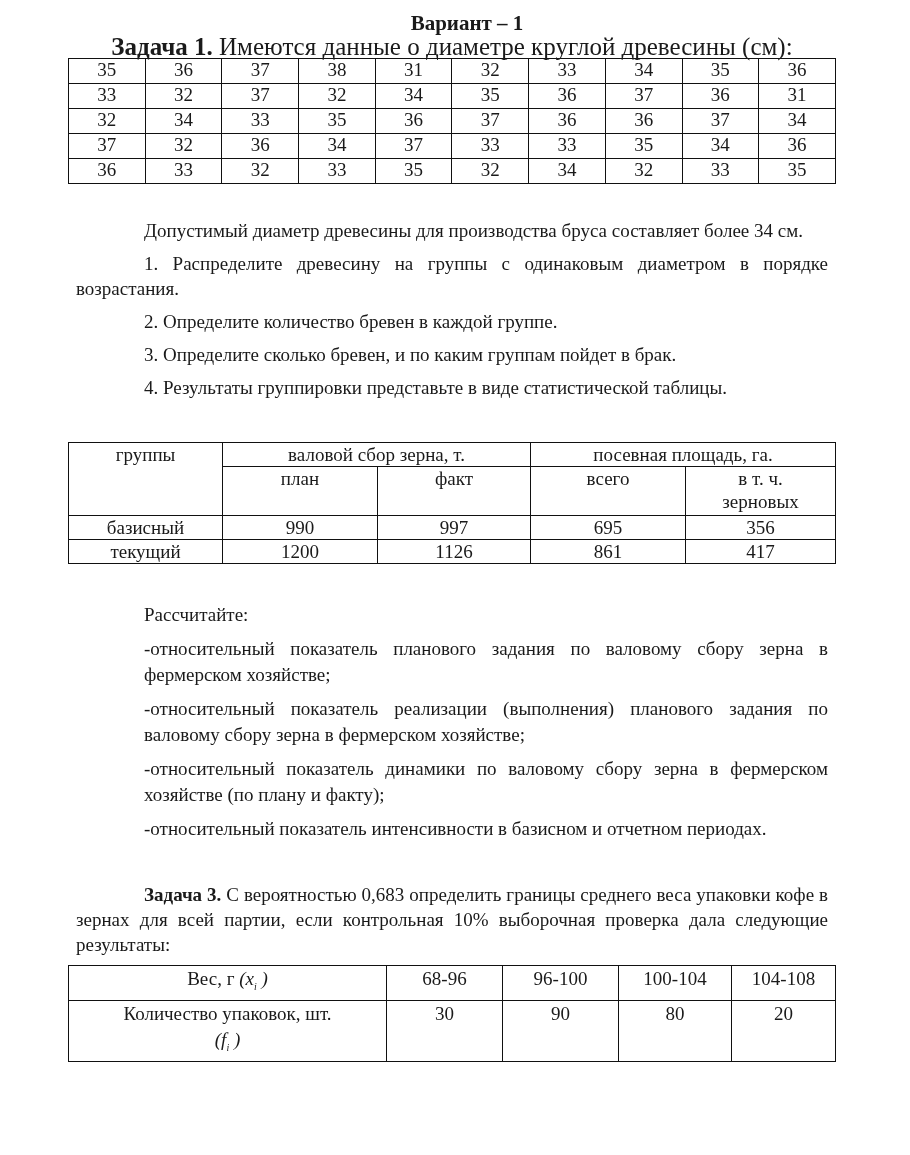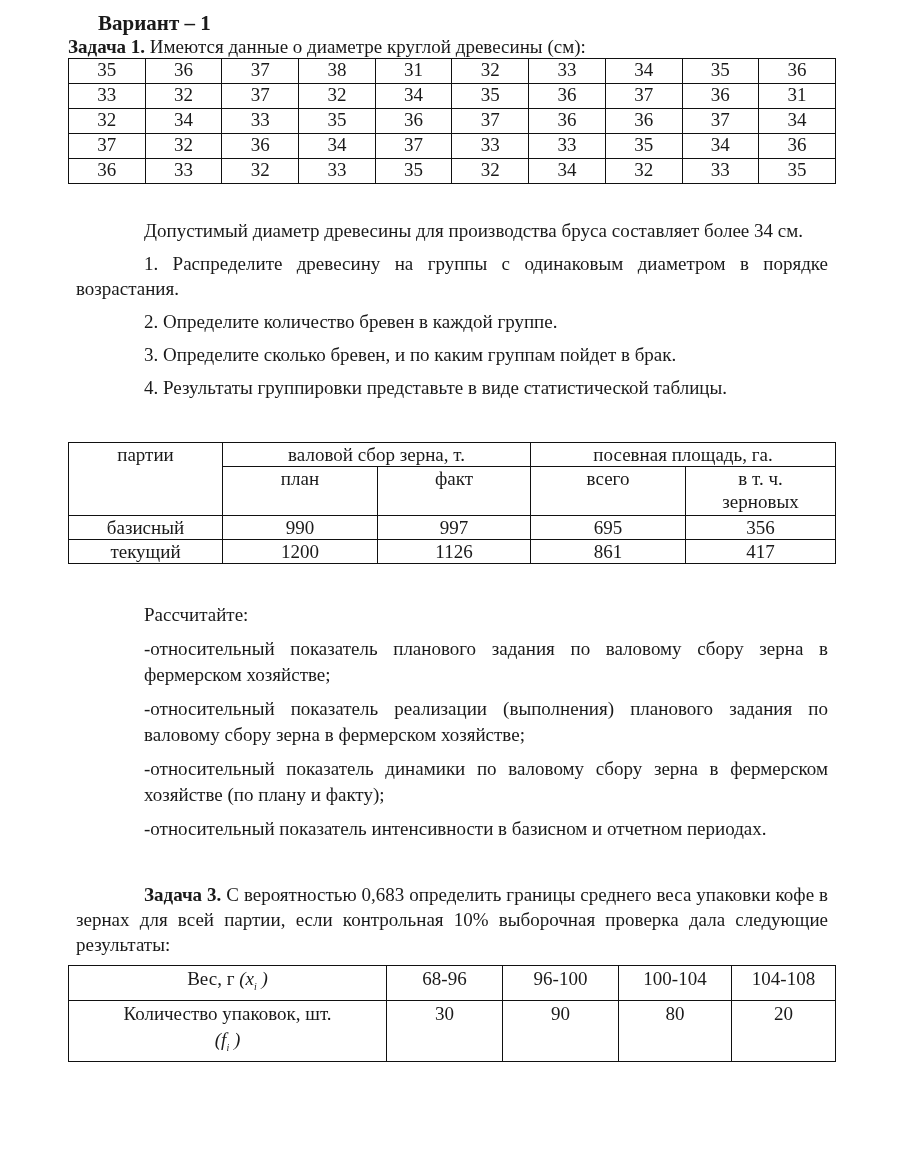--- a/index.html
+++ b/index.html
@@ -1,20 +1,20 @@
 <!DOCTYPE html>
 <html><head>
 <meta charset="utf-8">
 <style>
   html, body { margin:0; padding:0; background:#ffffff; }
   body { width:910px; height:1155px; position:relative; overflow:hidden;
          font-family:"Liberation Serif", "DejaVu Serif", serif; color:#1a1a1a; font-size:19px; }
   .page { position:absolute; left:68px; top:0; width:768px; }
-  .title { font-weight:bold; font-size:21px; margin-top:10px; line-height:26px; padding-left:30px; }
-  .task-head { line-height:22px; font-size:19px; }
+  .title { text-align:center; font-weight:bold; font-size:21px; margin-top:10px; line-height:26px; padding-left:30px; }
+  .task-head { text-align:center; line-height:22px; font-size:25px; }
   .task-head b { font-weight:bold; }
   table { border-collapse:collapse; width:100%; }
   td { border:1.5px solid #111; text-align:center; padding:0; line-height:22px; font-size:19px; vertical-align:top; }
   #t1 td { height:24px; }
   p { margin:8px; line-height:25px; text-align:justify; }
   .ind { text-indent:68px; }
   .calc { padding-left:68px; }
   .calc p { line-height:26px; }
   #t2 td { line-height:23px; }
   #t3 td { line-height:26px; }
@@ -108,21 +108,21 @@
   <table id="t2">
     <colgroup>
         <col style="width:154px">
         <col style="width:155px">
         <col style="width:153px">
         <col style="width:155px">
         <col>
       </colgroup>
     <tbody>
         <tr>
-      <td rowspan="2">партии</td>
+      <td rowspan="2">группы</td>
       <td colspan="2">валовой сбор зерна, т.</td>
       <td colspan="2">посевная площадь, га.</td>
     </tr>
     <tr>
       <td style="height:48px">план</td>
       <td>факт</td>
       <td>всего</td>
       <td style="padding:0 28px">в т. ч. зерновых</td>
     </tr>
     <tr>

